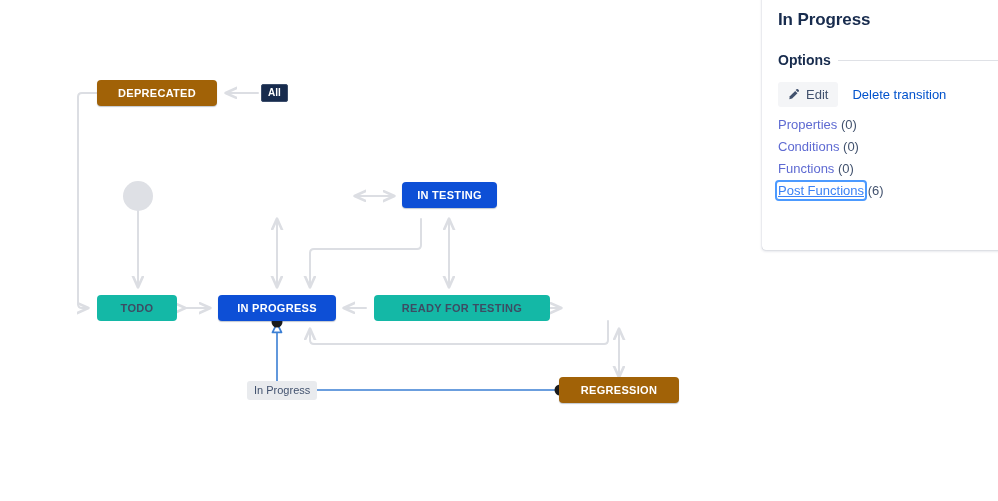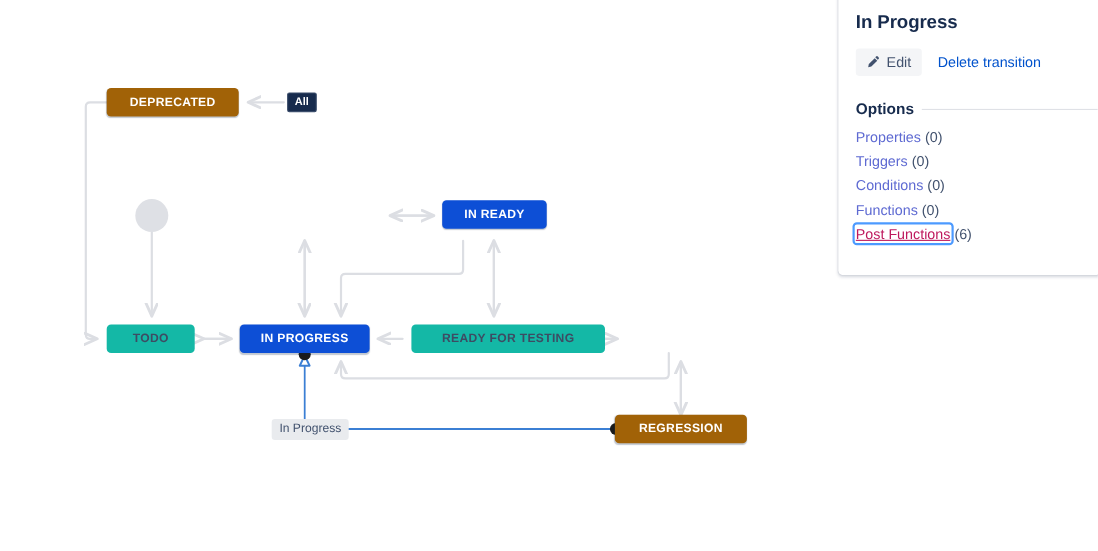--- a/index.html
+++ b/index.html
@@ -173,21 +173,21 @@
     margin-bottom: 6px;
     line-height: 16px;
   }
   .opt-link {
     color: #5E6AD2;
     cursor: pointer;
     text-decoration: none;
     margin-top: 12px;
   }
   .opt-link.focused {
-    color: #be185d;
+    color: #3b82f6;
     text-decoration: underline;
     outline: 2px solid #4C9AFF;
     outline-offset: 1px;
     border-radius: 1px;
   }
   .opt-count { color: #42526E; }
 </style>
 </head>
 <body>
 
@@ -259,21 +259,21 @@
   </svg>
 
   <div class="node green" style="left:97px; top:80px; width:120px; height:26px;">
     <span>DEPRECATED</span>
   </div>
 
   <div class="start-circle" style="left:123px; top:181px;"></div>
 
 
   <div class="node blue" style="left:402px; top:182px; width:95px; height:26px;">
-    <span>IN READY</span>
+    <span>IN TESTING</span>
   </div>
 
   <div class="node grey" style="left:97px; top:295px; width:80px; height:26px;">
     <span>TODO</span>
   </div>
 
   <div class="node blue" style="left:218px; top:295px; width:118px; height:26px;">
     <span>IN PROGRESS</span>
   </div>
 
@@ -291,46 +291,42 @@
   </div>
 
   <div class="transition-label" style="left:247px; top:381px;">
     <span>In Progress</span>
   </div>
 </div>
 
 <div id="detail-panel">
 
   <div id="panel-title">In Progress</div>
+
+  <div id="options-header">
+    <span id="options-title">Options</span>
+    <span id="options-rule"></span>
+  </div>
 
   <div id="panel-actions">
     <button class="edit-btn">
       <span>
         <svg class="pencil-svg" width="13" height="13" viewBox="0 0 16 16" xmlns="http://www.w3.org/2000/svg">
           <path d="M11.6 1.6a1.4 1.4 0 0 1 2 0l0.8 0.8a1.4 1.4 0 0 1 0 2l-0.9 0.9-2.8-2.8 0.9-0.9z" fill="#42526E"></path>
           <path d="M10.1 3.6l2.8 2.8-6.6 6.6-3.5 0.7 0.7-3.5 6.6-6.6z" fill="#42526E"></path>
         </svg>
       </span>
       <span>Edit</span>
     </button>
     <a class="link-text">Delete transition</a>
   </div>
 
-  <div id="options-header">
-    <span id="options-title">Options</span>
-    <span id="options-rule"></span>
-  </div>
-
   <ul id="options-list">
     <li>
       <a class="opt-link">Properties</a>
-      <span class="opt-count">(0)</span>
-    </li>
-    <li>
-      <a class="opt-link">Triggers</a>
       <span class="opt-count">(0)</span>
     </li>
     <li>
       <a class="opt-link">Conditions</a>
       <span class="opt-count">(0)</span>
     </li>
     <li>
       <a class="opt-link">Functions</a>
       <span class="opt-count">(0)</span>
     </li>

